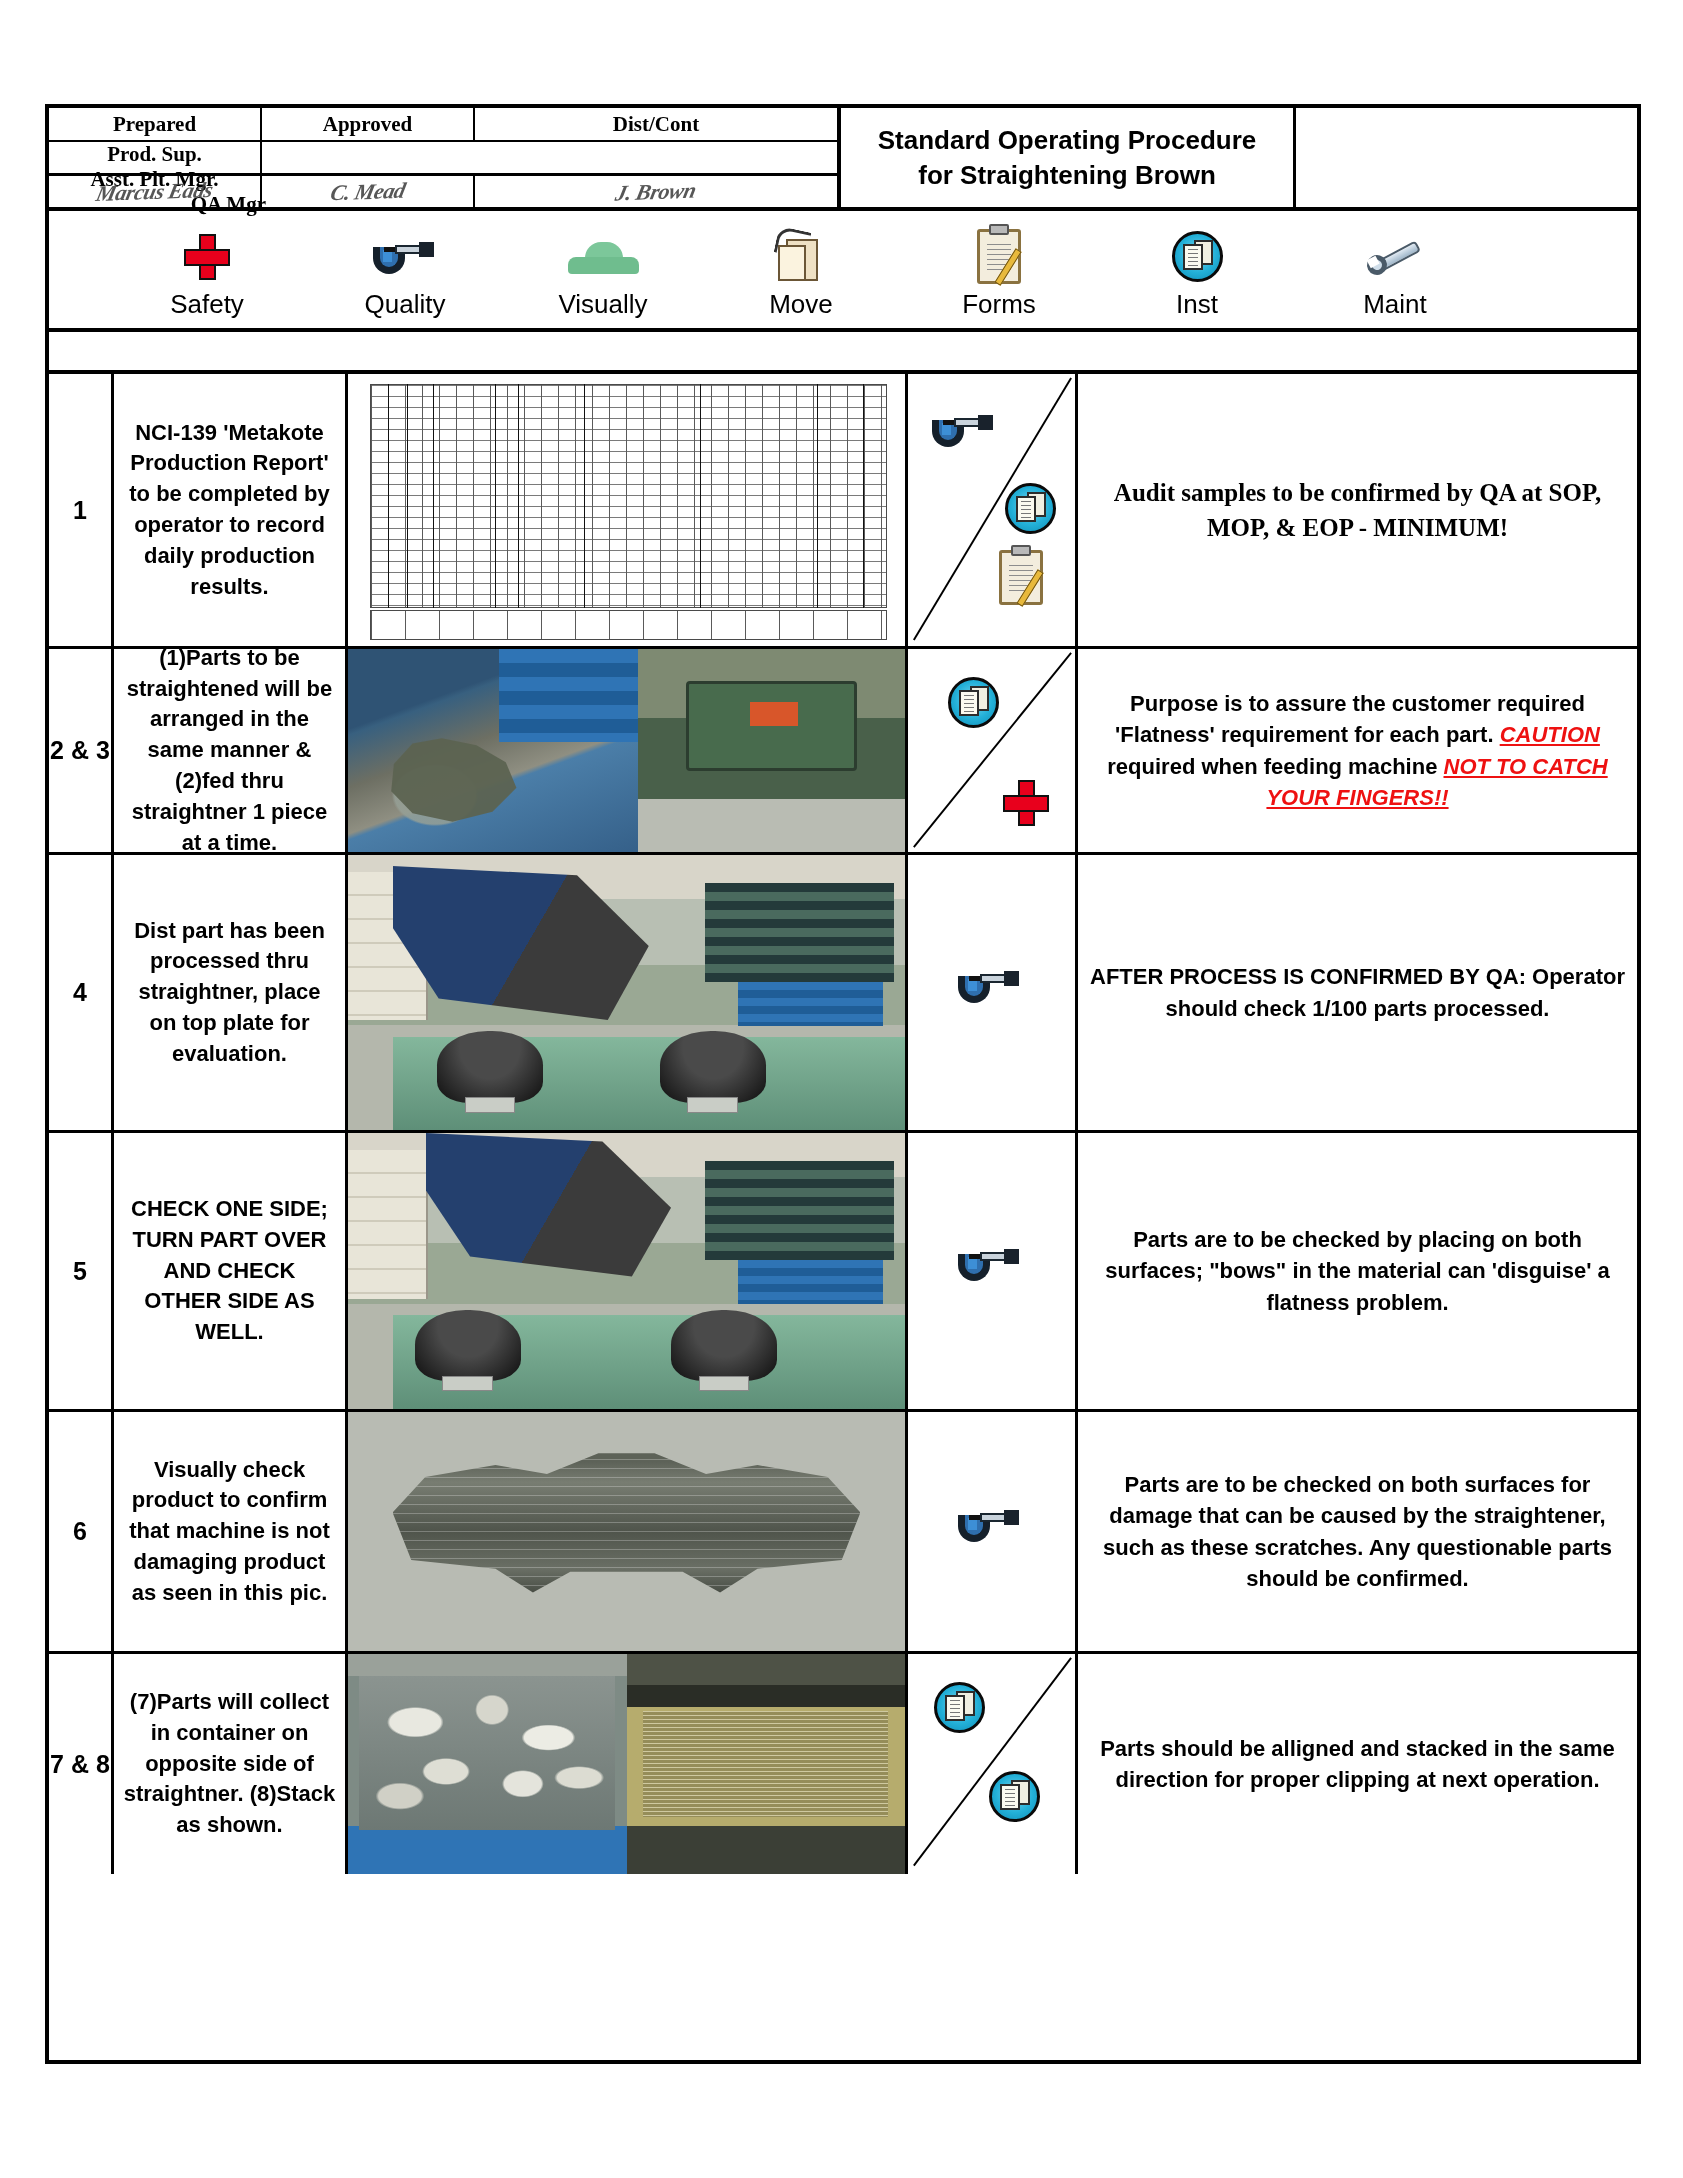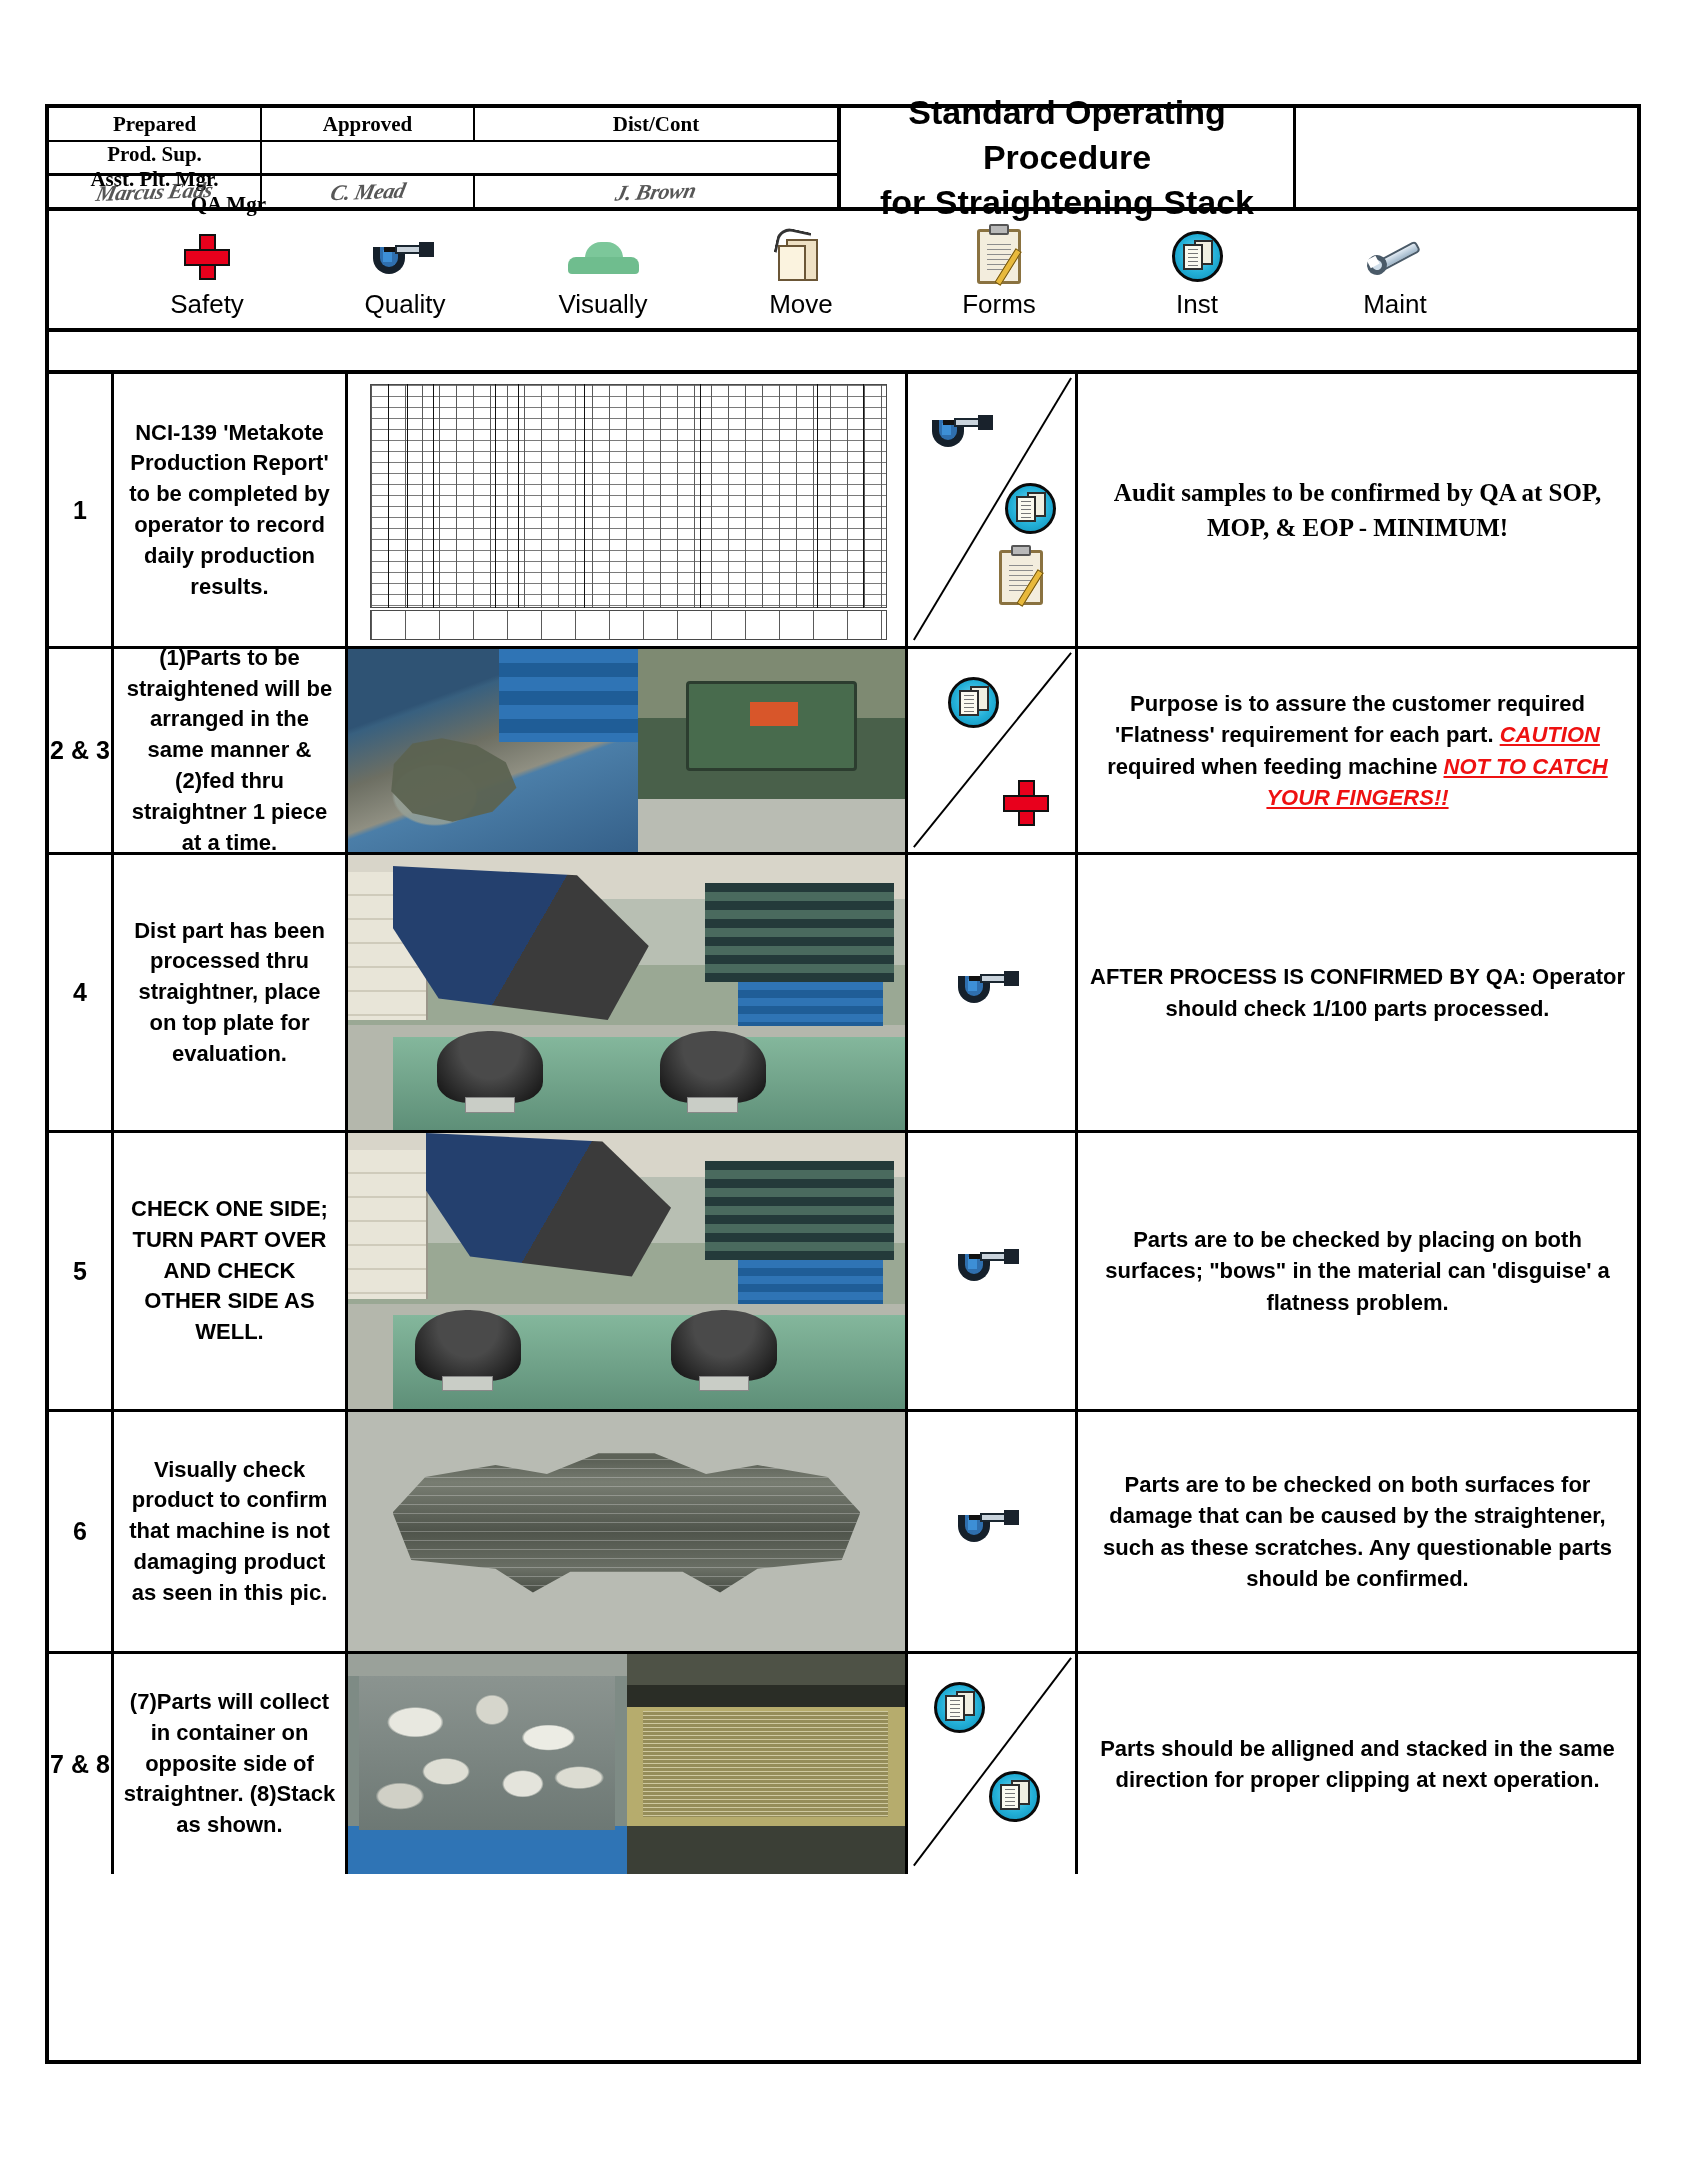--- a/index.html
+++ b/index.html
@@ -84,21 +84,21 @@
   .hdr-title {
     width: 455px;
     box-sizing: border-box;
     border-right: 3px solid #000;
     display: flex;
     align-items: center;
     justify-content: center;
     text-align: center;
     font-family: "Liberation Sans", sans-serif;
     font-weight: bold;
-    font-size: 34px;
+    font-size: 26px;
     line-height: 1.32;
     padding: 0 8px;
     color: #000;
   }
   .hdr-right {
     flex: 1;
     display: flex;
     flex-direction: column;
     box-sizing: border-box;
   }
@@ -541,21 +541,21 @@
           </div>
           <div class="hdr-cell c-dist">
             <span class="sig">J. Brown</span>
           </div>
         </div>
       </div>
 
       <div class="hdr-title">
         <div>
           <div>Standard Operating Procedure</div>
-          <div>for Straightening Stack</div>
+          <div>for Straightening Brown</div>
         </div>
       </div>
 
     </div>
 
     <div class="iconstrip">
 
       <div class="iconcell">
         <div class="glyph">
             <div class="redcross"></div>

